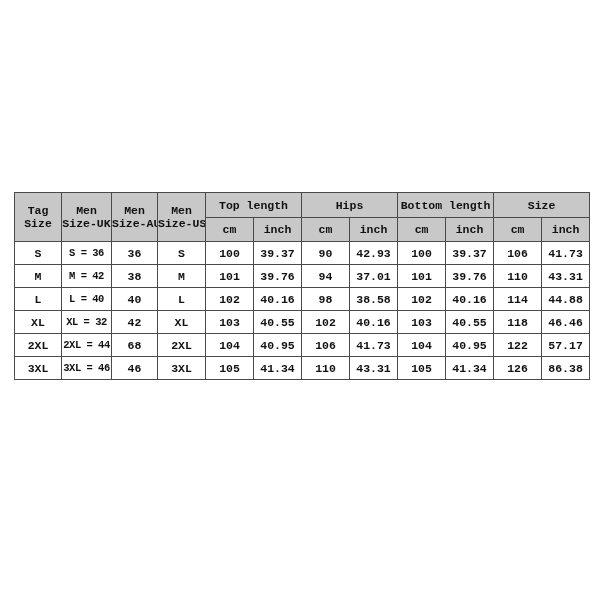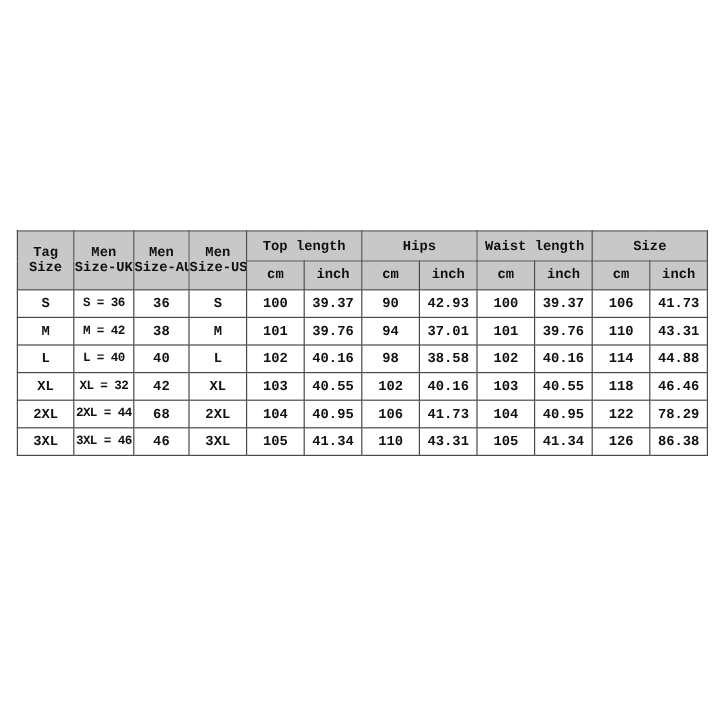--- a/index.html
+++ b/index.html
@@ -74,21 +74,21 @@
         <th rowspan="2">
           <span class="two-line">Men</span>
           <span class="two-line">Size-AU</span>
         </th>
         <th rowspan="2">
           <span class="two-line">Men</span>
           <span class="two-line">Size-US</span>
         </th>
         <th colspan="2">Top length</th>
         <th colspan="2">Hips</th>
-        <th colspan="2">Waist length</th>
+        <th colspan="2">Bottom length</th>
         <th colspan="2">Size</th>
       </tr>
       <tr class="unit-row">
         <th>cm</th>
         <th>inch</th>
         <th>cm</th>
         <th>inch</th>
         <th>cm</th>
         <th>inch</th>
         <th>cm</th>
@@ -157,21 +157,21 @@
           <td class="uk-cell">2XL = 44</td>
           <td>68</td>
           <td>2XL</td>
           <td>104</td>
           <td>40.95</td>
           <td>106</td>
           <td>41.73</td>
           <td>104</td>
           <td>40.95</td>
           <td>122</td>
-          <td>78.29</td>
+          <td>57.17</td>
         </tr>
         <tr>
           <td>3XL</td>
           <td class="uk-cell">3XL = 46</td>
           <td>46</td>
           <td>3XL</td>
           <td>105</td>
           <td>41.34</td>
           <td>110</td>
           <td>43.31</td>

